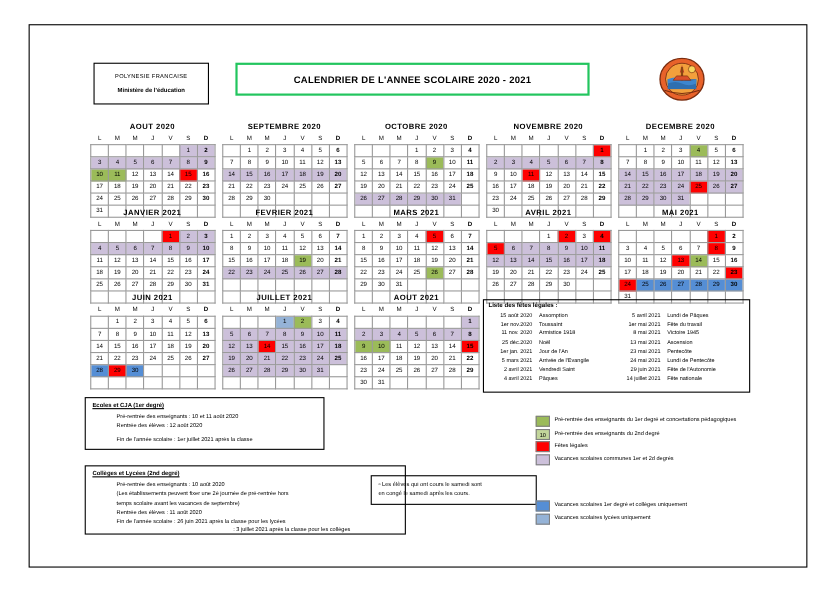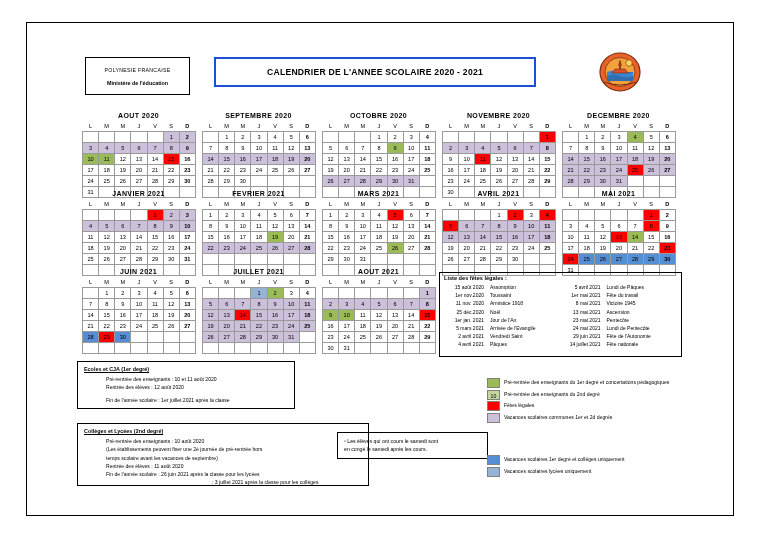--- a/index.html
+++ b/index.html
@@ -34,21 +34,21 @@
     align-items: center; justify-content: center;
     gap: 7px;
   }
   .hdr-ministry .l1 { font-size: 5.2px; letter-spacing: .3px; }
   .hdr-ministry .l2 { font-size: 5.4px; font-weight: bold; }
 
   .hdr-title {
     position: absolute;
     left: 214px; top: 57px;
     width: 322px; height: 30px;
-    border: 2px solid #1d4ed8;
+    border: 2px solid #22c55e;
     display: flex; align-items: center; justify-content: center;
   }
   .hdr-title span {
     font-size: 8.6px; font-weight: bold; letter-spacing: .25px;
   }
 
   .hdr-logo {
     position: absolute;
     left: 598px; top: 52px;
     width: 44px; height: 40px;

